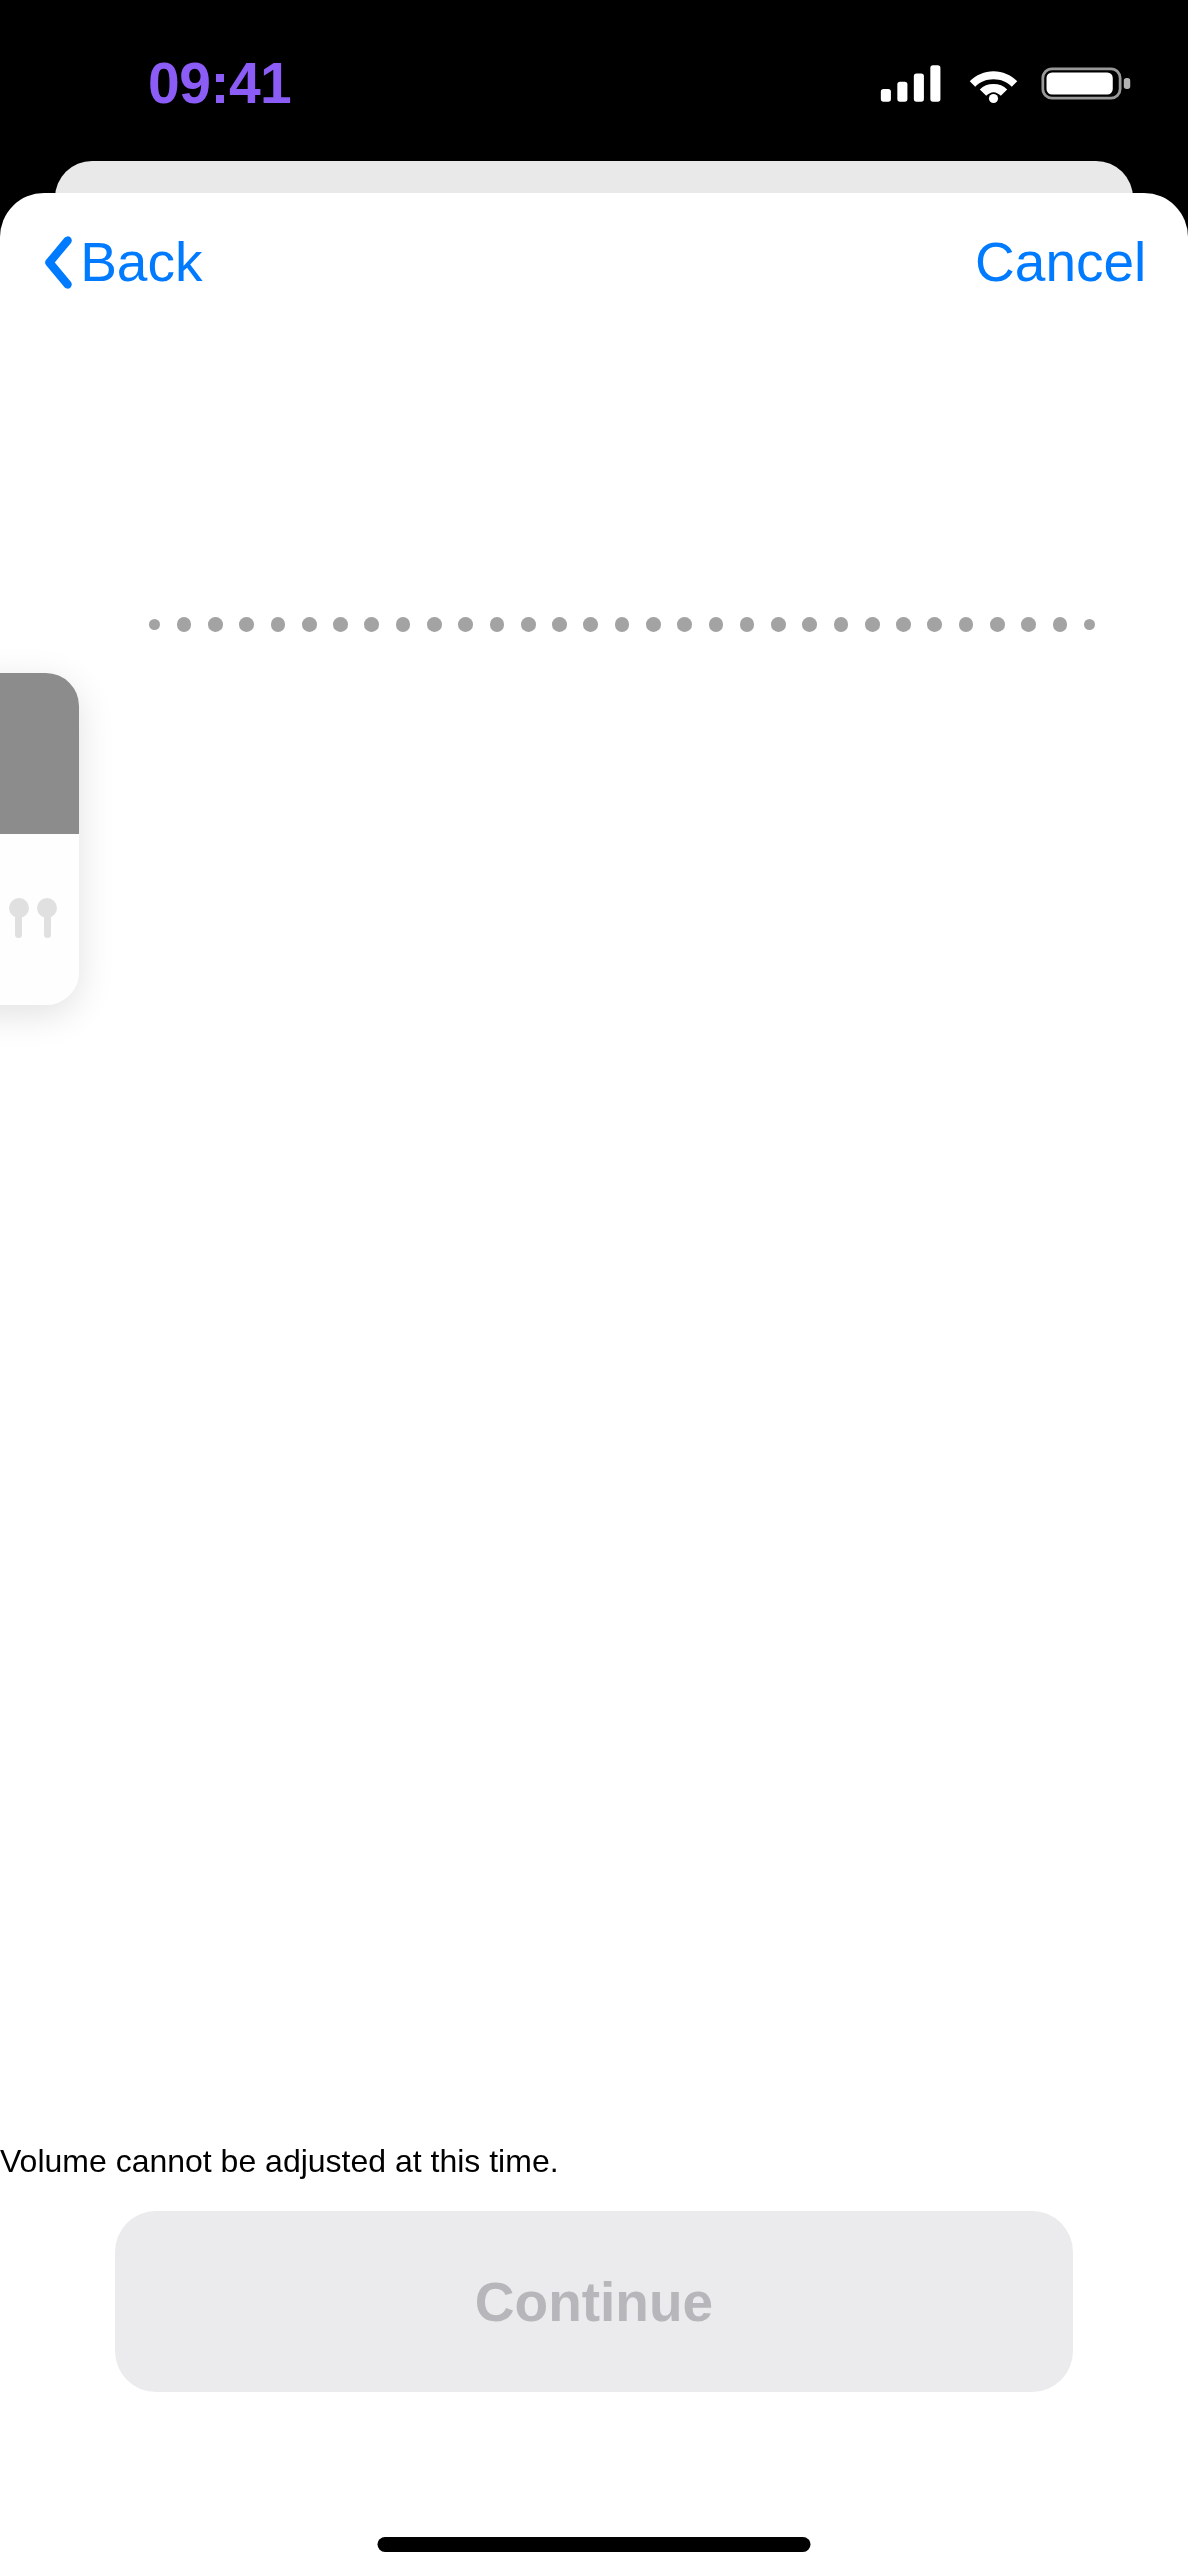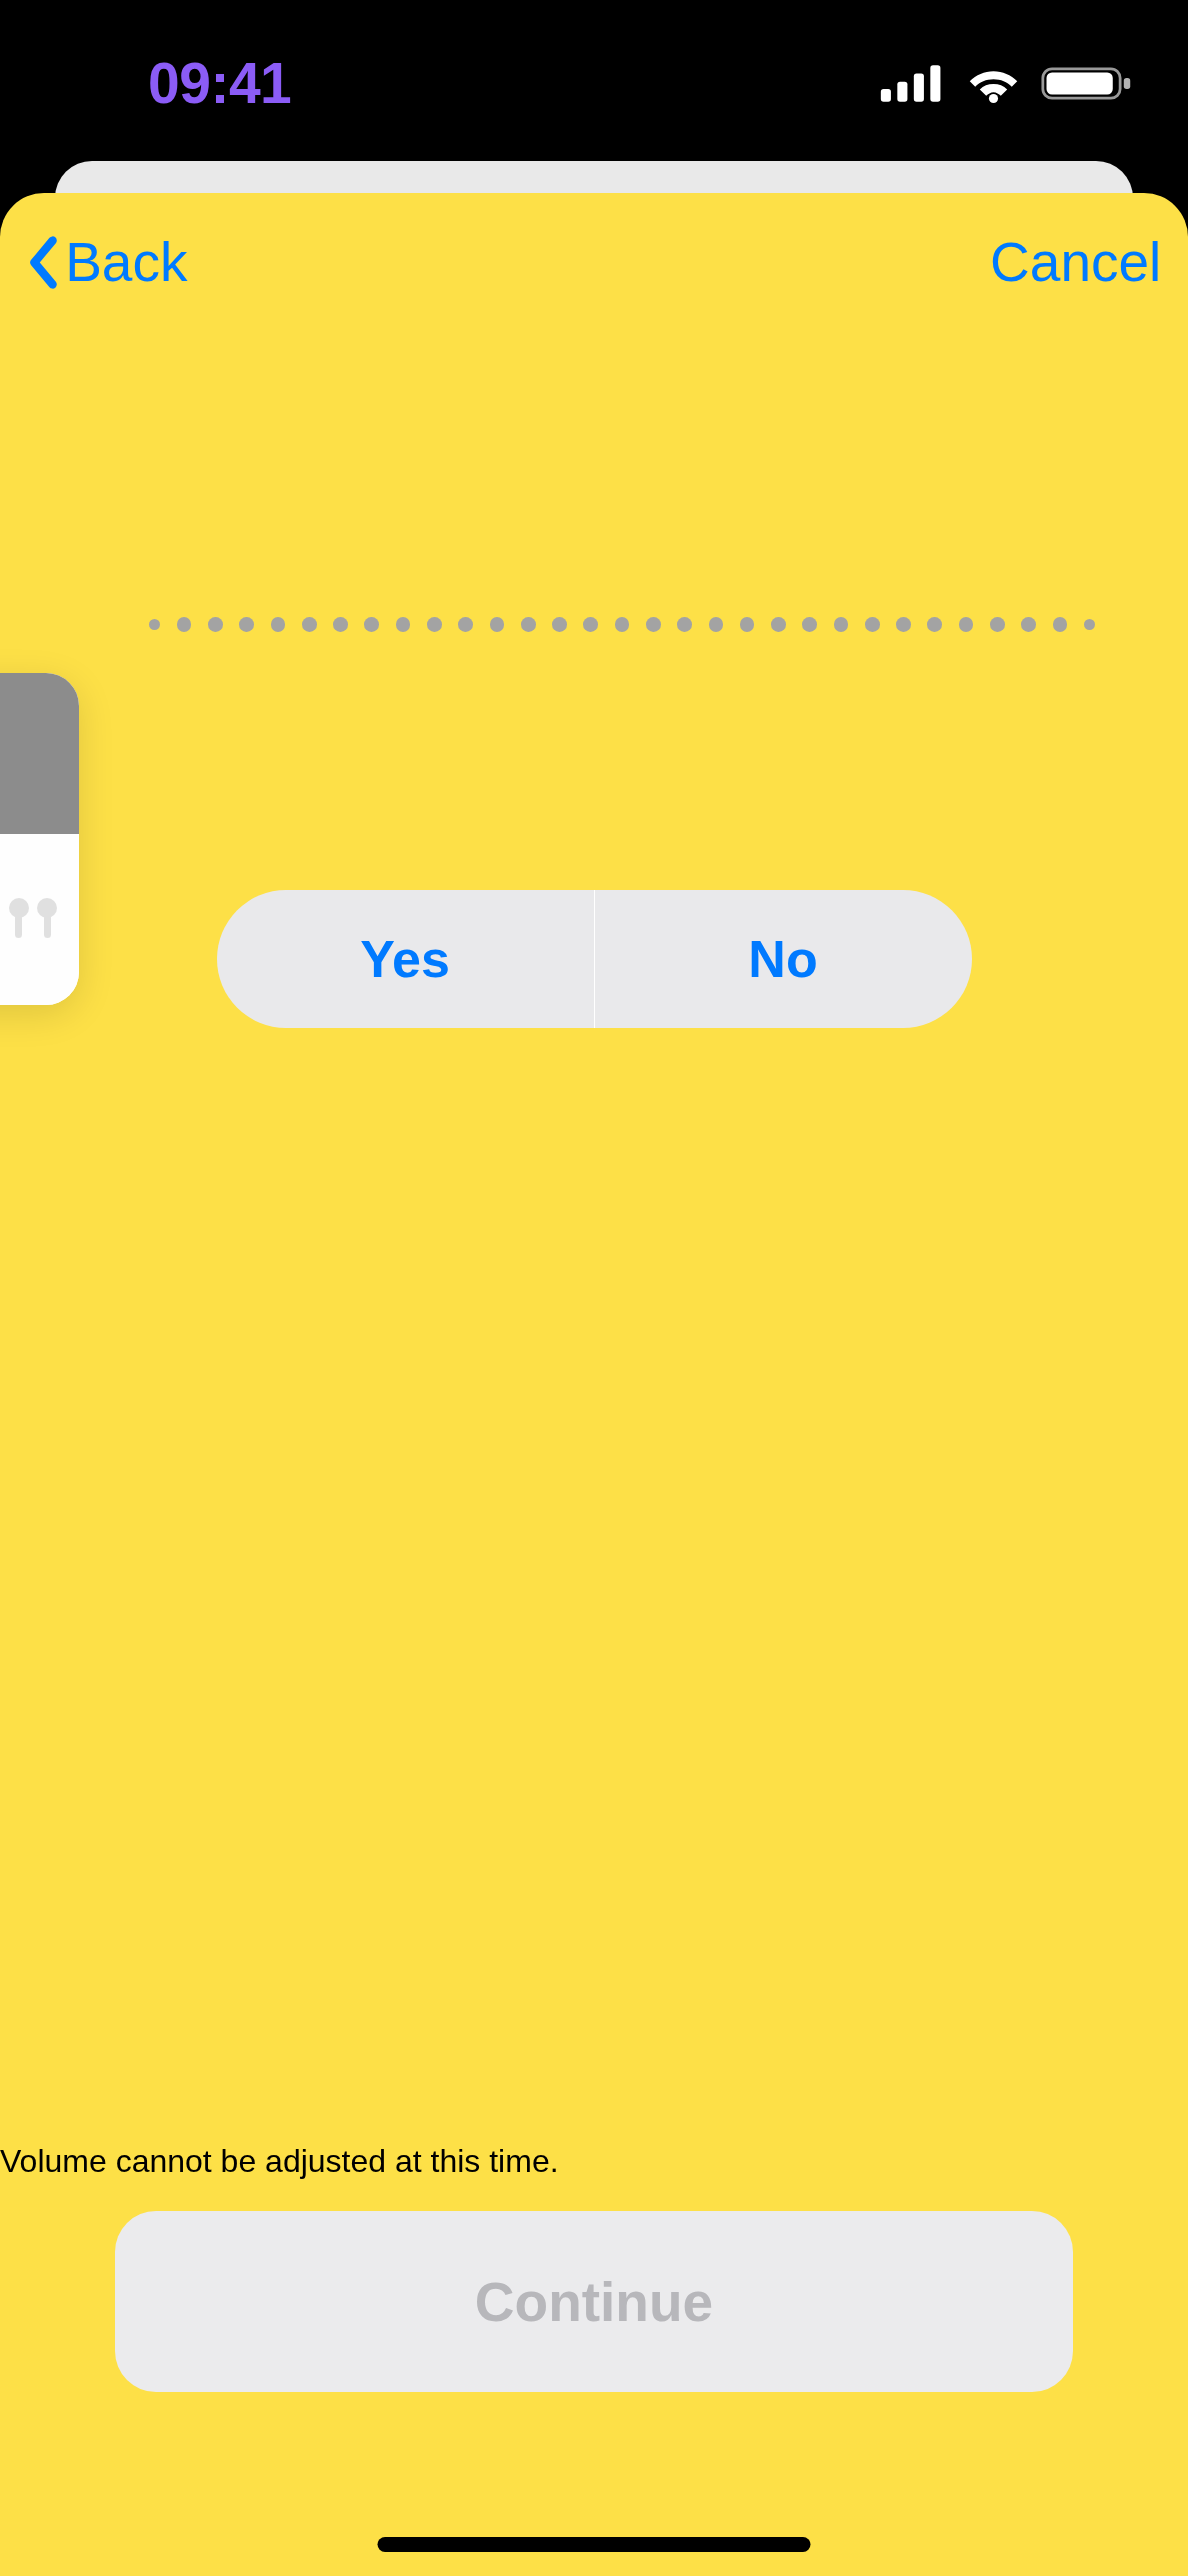--- a/index.html
+++ b/index.html
@@ -97,26 +97,26 @@
   .stem.l{ left:9.2px;}
   .stem.r{ right:9.2px;}
 
   
   .sheet {
     position: absolute;
     top: 193px;
     left: 0;
     right: 0;
     bottom: 0;
-    background: #fde047;
+    background: #ffffff;
     border-radius: 44px 44px 0 0;
     z-index: 3;
     display: flex;
     flex-direction: column;
-    padding: 0 23px;
+    padding: 0 38px;
   }
 
   .nav-row {
     display: flex;
     justify-content: space-between;
     align-items: center;
     height: 138px;
     padding: 0 3.7px;
   }
   .nav-back {
@@ -311,26 +311,20 @@
       <span class="dot"></span>
       <span class="dot"></span>
     <span class="dot"></span>
       <span class="dot"></span>
       <span class="dot"></span>
       <span class="dot"></span>
     <span class="dot"></span>
     <span class="dot sm"></span>
   </div>
 
-  <div class="seg-wrap">
-    <div class="segmented">
-      <div class="seg-btn">Yes</div>
-      <div class="seg-btn">No</div>
-    </div>
-  </div>
 
   <div class="bottom-note">Volume cannot be adjusted at this time.</div>
 
   <div class="continue-btn">Continue</div>
 
 </div>
 
 <div class="home-indicator"></div>
 
 

